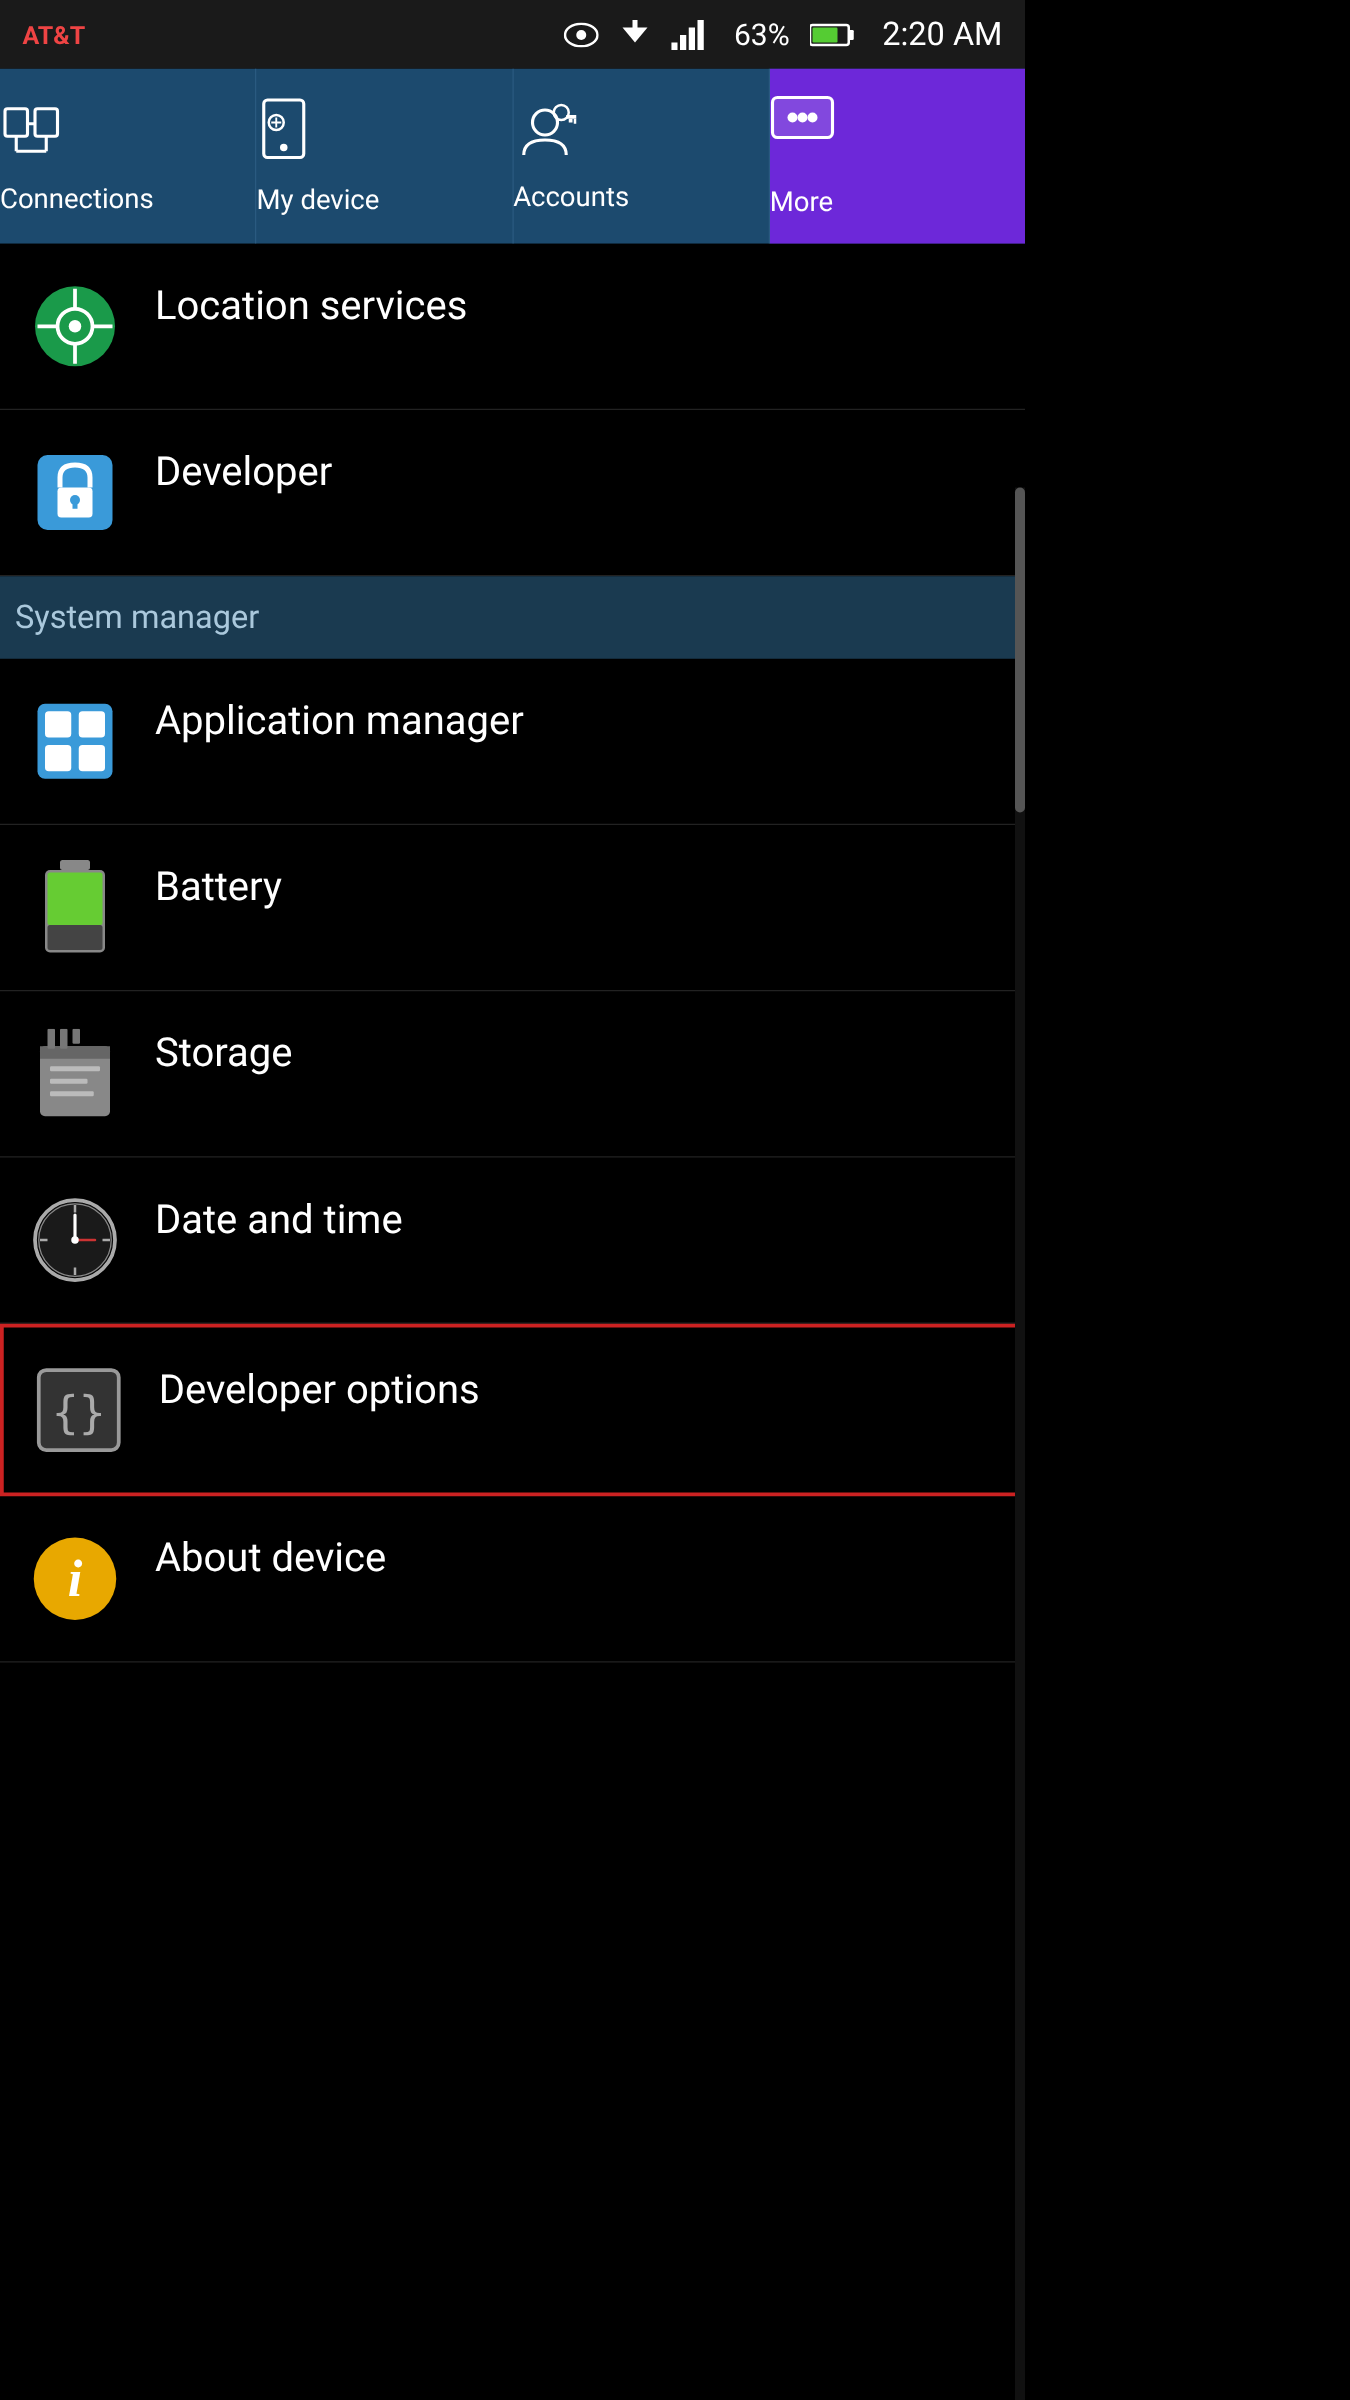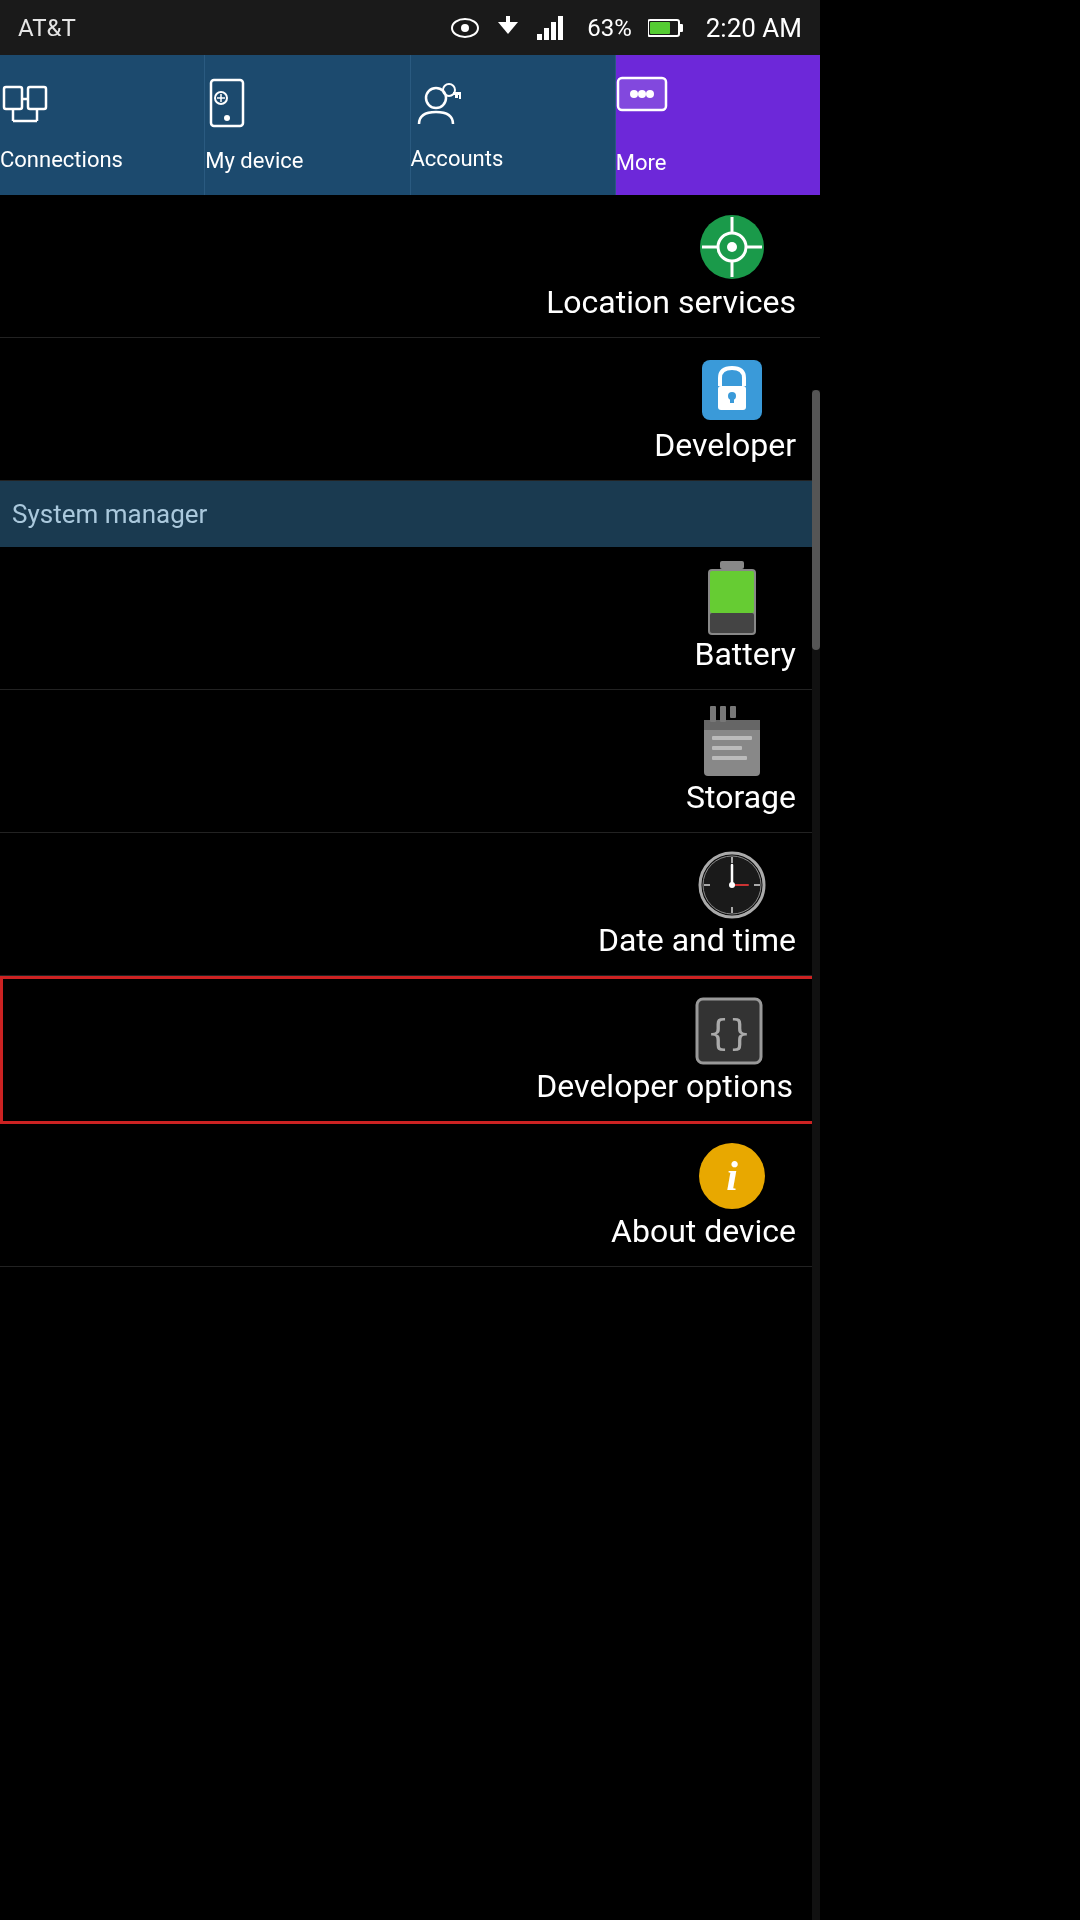--- a/index.html
+++ b/index.html
@@ -16,23 +16,23 @@
     .status-bar {
       width: 100%;
       height: 55px;
       background: #1a1a1a;
       display: flex;
       align-items: center;
       justify-content: space-between;
       padding: 0 18px;
     }
     .status-bar-left {
-      color: #e5e5e5;
-      font-size: 24px;
-      font-weight: 400;
+      color: #ef4444;
+      font-size: 20px;
+      font-weight: 700;
     }
     .status-bar-right {
       display: flex;
       align-items: center;
       gap: 16px;
       color: #fff;
       font-size: 24px;
     }
     .status-time {
       font-size: 26px;
@@ -72,26 +72,25 @@
     }
 
     
     .settings-list {
       width: 100%;
       background: #000;
     }
 
     .settings-item {
       display: flex;
-      align-items: flex-end;
-      padding: 16px 24px;
+      align-items: flex-start;
+      padding: 30px 24px;
       border-bottom: 1px solid #222;
       cursor: pointer;
       min-height: 120px;
-      flex-direction: column;
     }
 
     .settings-item.highlighted {
       border: 3px solid #cc2222;
     }
 
     .item-icon {
       width: 72px;
       height: 72px;
       margin-right: 28px;
@@ -252,20 +251,32 @@
         <rect x="32" y="40" width="4" height="7" fill="#3a9ad9"></rect>
       </svg>
     </div>
     <div class="item-label">Developer</div>
   </div>
 
   <div class="section-header">
     <span>System manager</span>
   </div>
 
+  <div class="settings-item">
+    <div class="item-icon">
+      <svg width="68" height="68" viewBox="0 0 68 68">
+        <rect x="4" y="4" width="60" height="60" rx="6" fill="#3a9ad9"></rect>
+        <rect x="10" y="10" width="21" height="21" rx="3" fill="white"></rect>
+        <rect x="37" y="10" width="21" height="21" rx="3" fill="white"></rect>
+        <rect x="10" y="37" width="21" height="21" rx="3" fill="white"></rect>
+        <rect x="37" y="37" width="21" height="21" rx="3" fill="white"></rect>
+      </svg>
+    </div>
+    <div class="item-label">Application manager</div>
+  </div>
 
   <div class="settings-item">
     <div class="item-icon">
       <svg width="52" height="76" viewBox="0 0 52 76">
         <rect x="14" y="0" width="24" height="8" rx="2" fill="#888"></rect>
         <rect x="2" y="8" width="48" height="66" rx="4" fill="#888"></rect>
         <rect x="4" y="10" width="44" height="42" rx="2" fill="#66cc33"></rect>
         <rect x="4" y="52" width="44" height="20" rx="2" fill="#444"></rect>
       </svg>
     </div>

